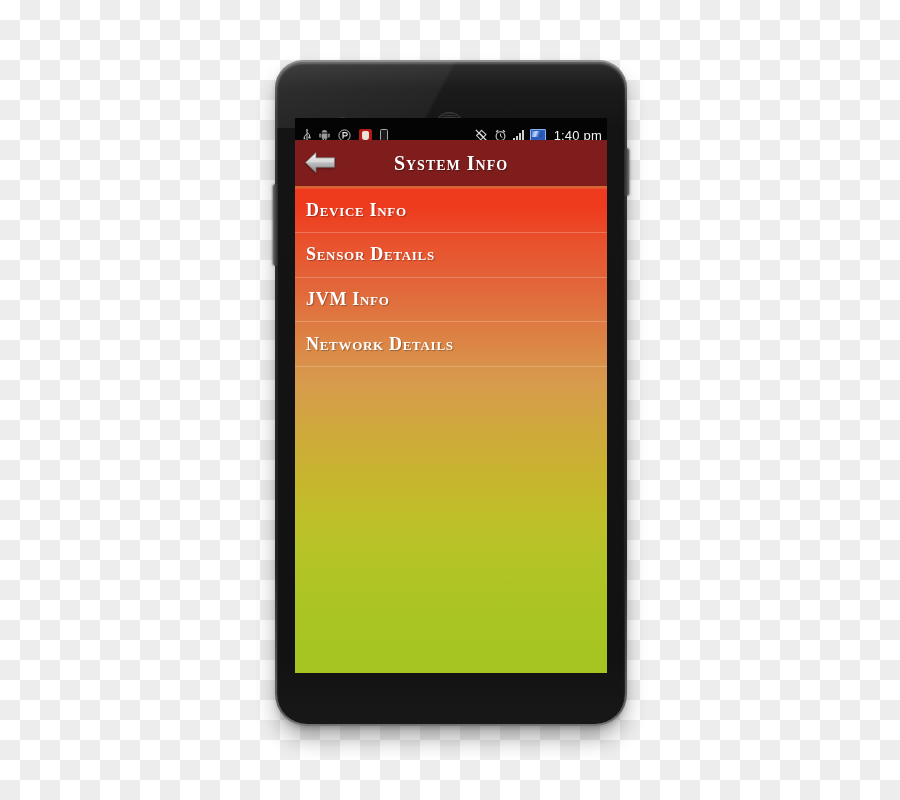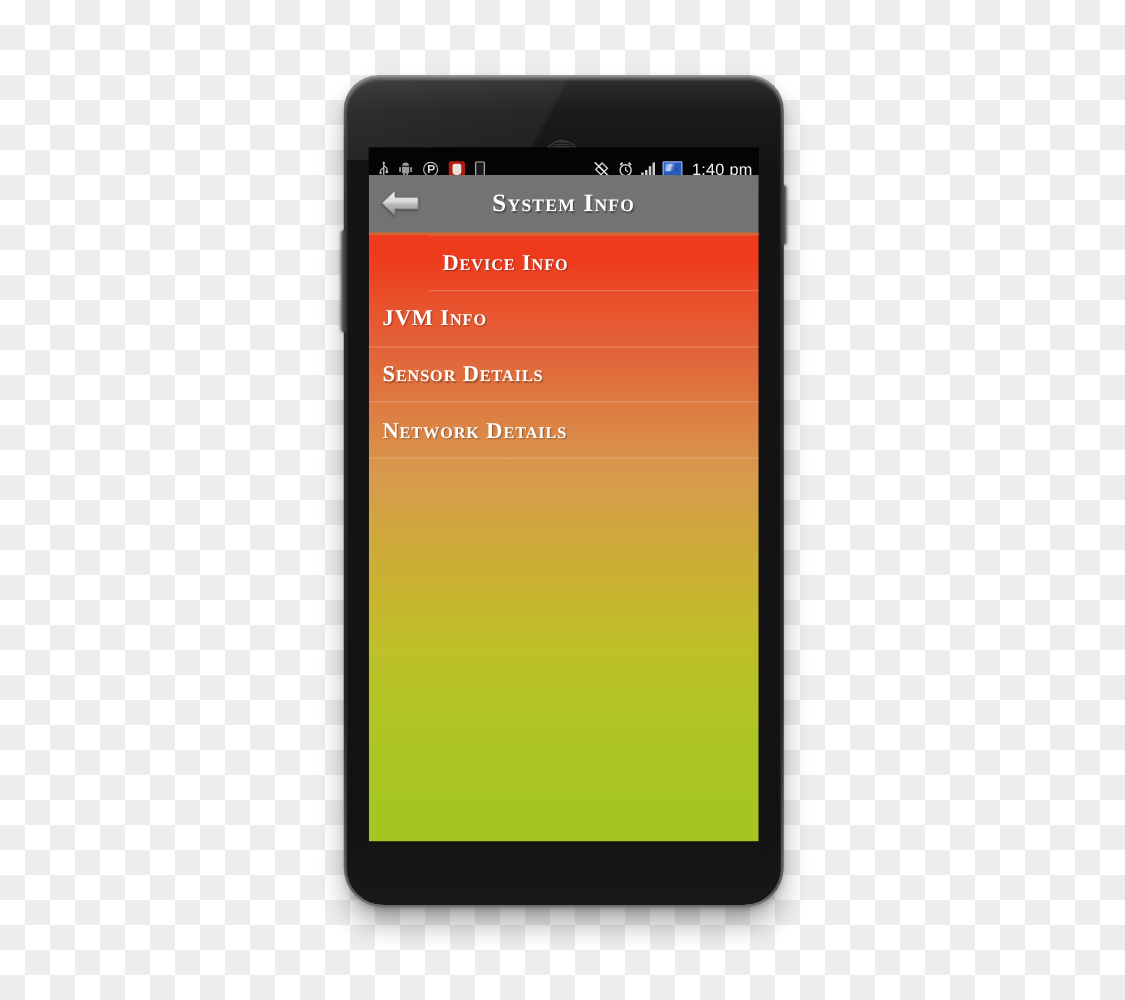--- a/index.html
+++ b/index.html
@@ -209,21 +209,21 @@
   .bars span { width: 2px; background: #cfcfcf; display: block; }
   .bars span:nth-child(1) { height: 3px; }
   .bars span:nth-child(2) { height: 5px; }
   .bars span:nth-child(3) { height: 8px; }
   .bars span:nth-child(4) { height: 11px; }
 
   
   .actionbar {
     position: relative;
     height: 46px;
-    background: #737373;
+    background: #7f1d1d;
     display: flex;
     align-items: center;
     border-bottom: 2px solid #d4662f;
   }
   .back-arrow {
     position: absolute;
     left: 9px;
     top: 9px;
     width: 32px;
     height: 27px;
@@ -263,21 +263,20 @@
     position: relative;
     height: 44.8px;
     display: flex;
     align-items: center;
     padding-left: 11px;
     box-sizing: border-box;
     border-bottom: 1px solid rgba(255,255,255,0.22);
   }
   .list-item:first-child {
     border-top: 1px solid rgba(255,255,255,0.10);
-    margin-left: 48px;
   }
   .li-label {
     color: #ffffff;
     font-family: "Liberation Serif", serif;
     font-variant: small-caps;
     font-weight: bold;
     font-size: 18px;
     letter-spacing: 0.7px;
     text-shadow: 1px 1px 1px rgba(0,0,0,0.30);
     white-space: nowrap;
@@ -405,25 +404,25 @@
       </div>
 
       <div class="list">
 
         <div class="list-item">
           <span class="li-label">Device Info</span>
         </div>
 
 
         <div class="list-item">
+          <span class="li-label">Sensor Details</span>
+        </div>
+
+        <div class="list-item">
           <span class="li-label">JVM Info</span>
-        </div>
-
-        <div class="list-item">
-          <span class="li-label">Sensor Details</span>
         </div>
 
         <div class="list-item">
           <span class="li-label">Network Details</span>
         </div>
 
 
 
 
         <div class="list-tail"></div>

